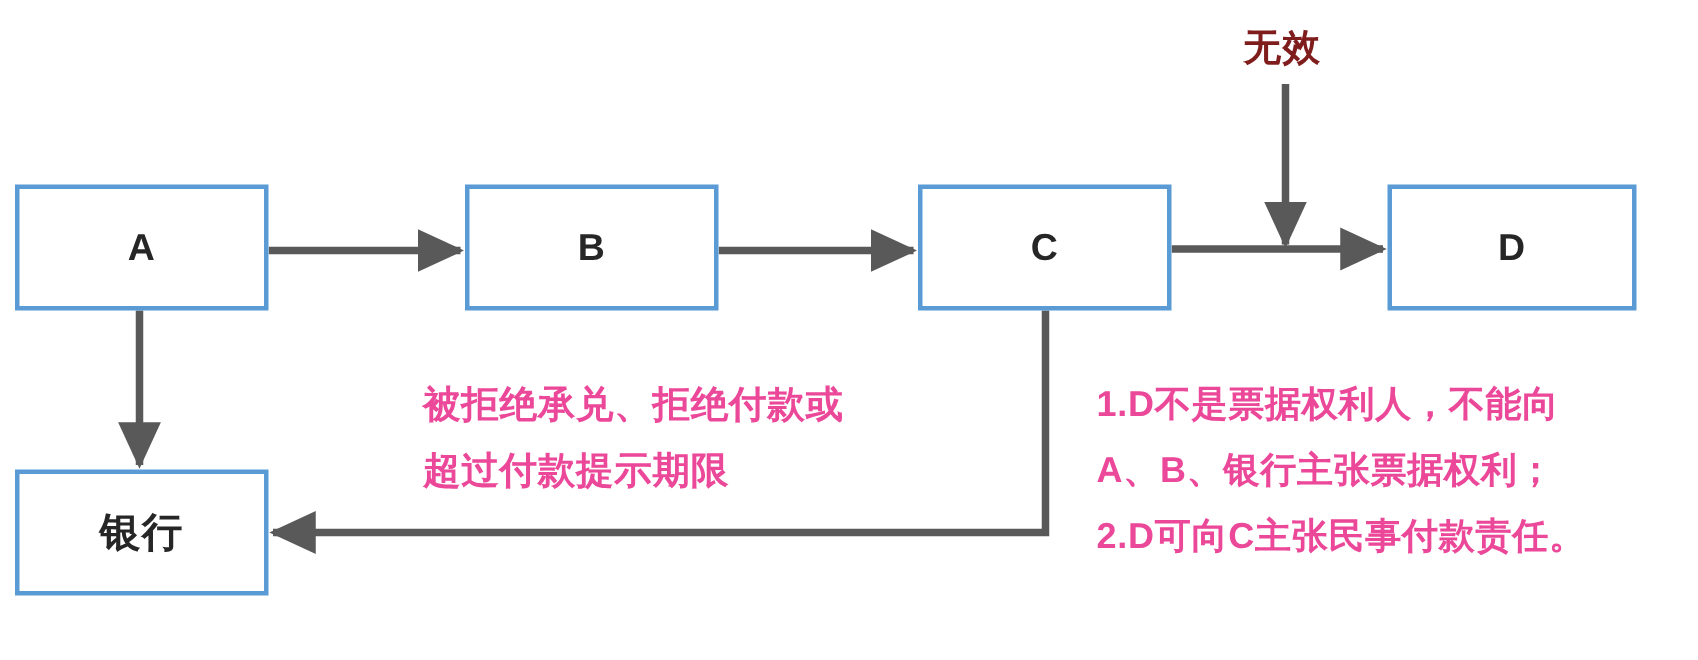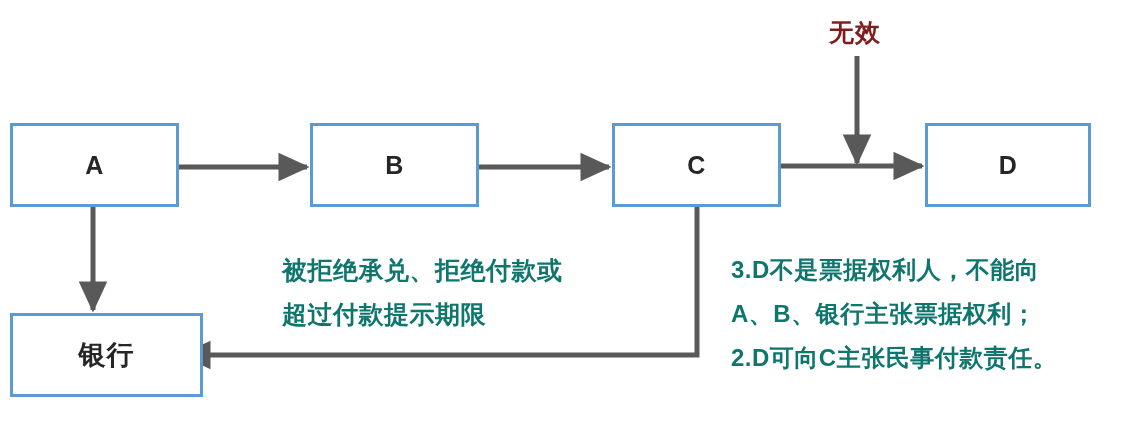--- a/index.html
+++ b/index.html
@@ -42,21 +42,21 @@
   .node-label.latin {
     font-size: 25px;
     letter-spacing: 0.5px;
   }
   .node-label.cjk {
     font-size: 27px;
     letter-spacing: 1px;
   }
   .caption {
     position: absolute;
-    color: #0f766e;
+    color: #ec4899;
     font-weight: bold;
     font-size: 25px;
     line-height: 44px;
     white-space: pre-line;
     letter-spacing: 0.5px;
   }
   .caption.small {
     font-size: 24px;
   }
   .edge-label {
@@ -105,26 +105,26 @@
   </div>
 
   <div class="node" style="left:612px; top:123px; width:169px; height:84px;">
     <span class="node-label latin">C</span>
   </div>
 
   <div class="node" style="left:925px; top:123px; width:166px; height:84px;">
     <span class="node-label latin">D</span>
   </div>
 
-  <div class="node" style="left:10px; top:313px; width:193px; height:84px;">
+  <div class="node" style="left:10px; top:313px; width:169px; height:84px;">
     <span class="node-label cjk">银行</span>
   </div>
 
   <div class="edge-label" style="left:829px; top:20px;">无效</div>
 
   <div class="caption" style="left:282px; top:248px; width:330px;">被拒绝承兑、拒绝付款或
 超过付款提示期限</div>
 
-  <div class="caption small" style="left:731px; top:248px; width:380px;">3.D不是票据权利人，不能向
+  <div class="caption small" style="left:731px; top:248px; width:380px;">1.D不是票据权利人，不能向
 A、B、银行主张票据权利；
 2.D可向C主张民事付款责任。</div>
 
 </div>
 
 </body></html>

